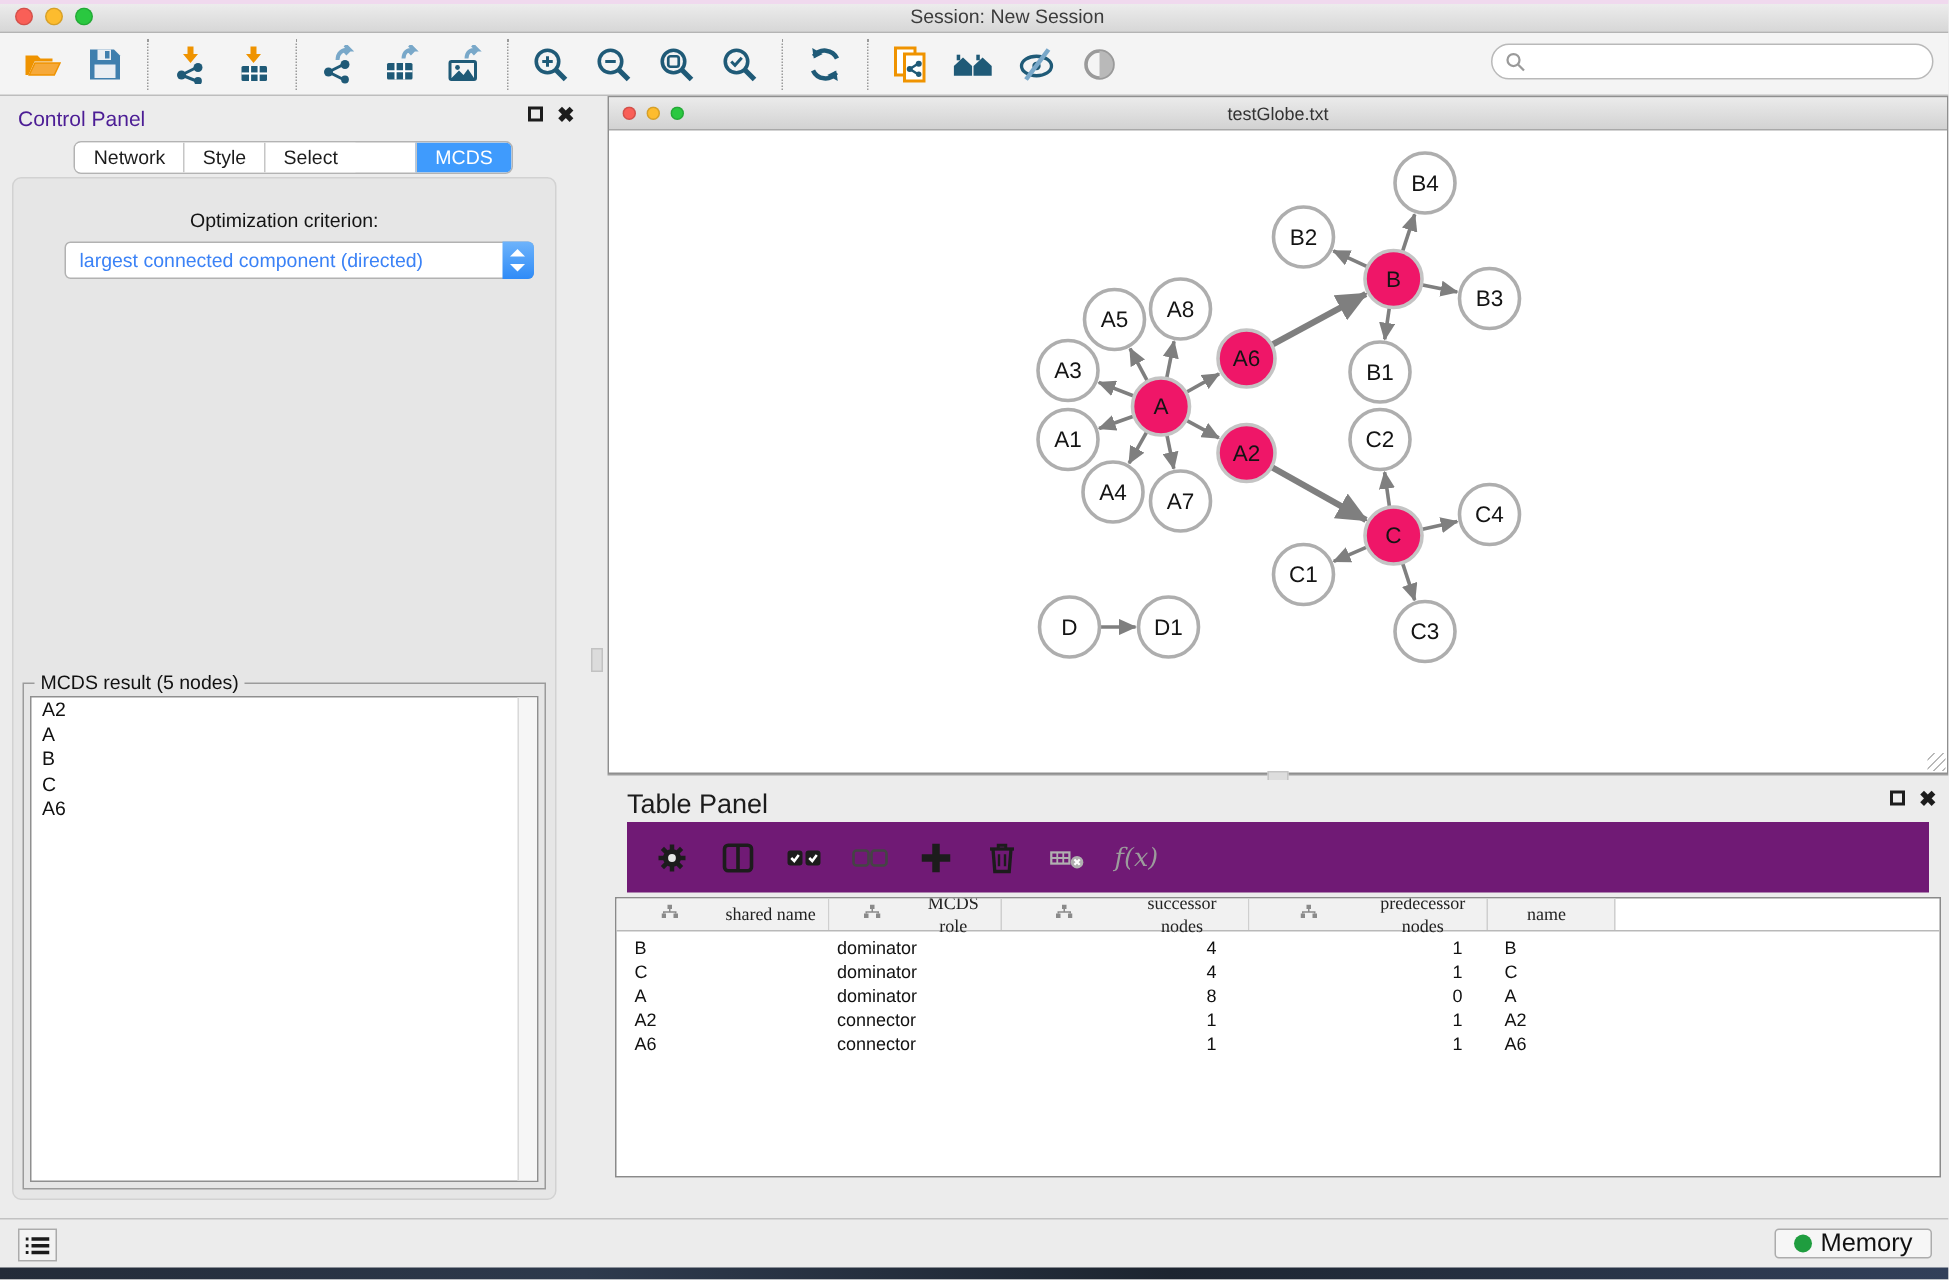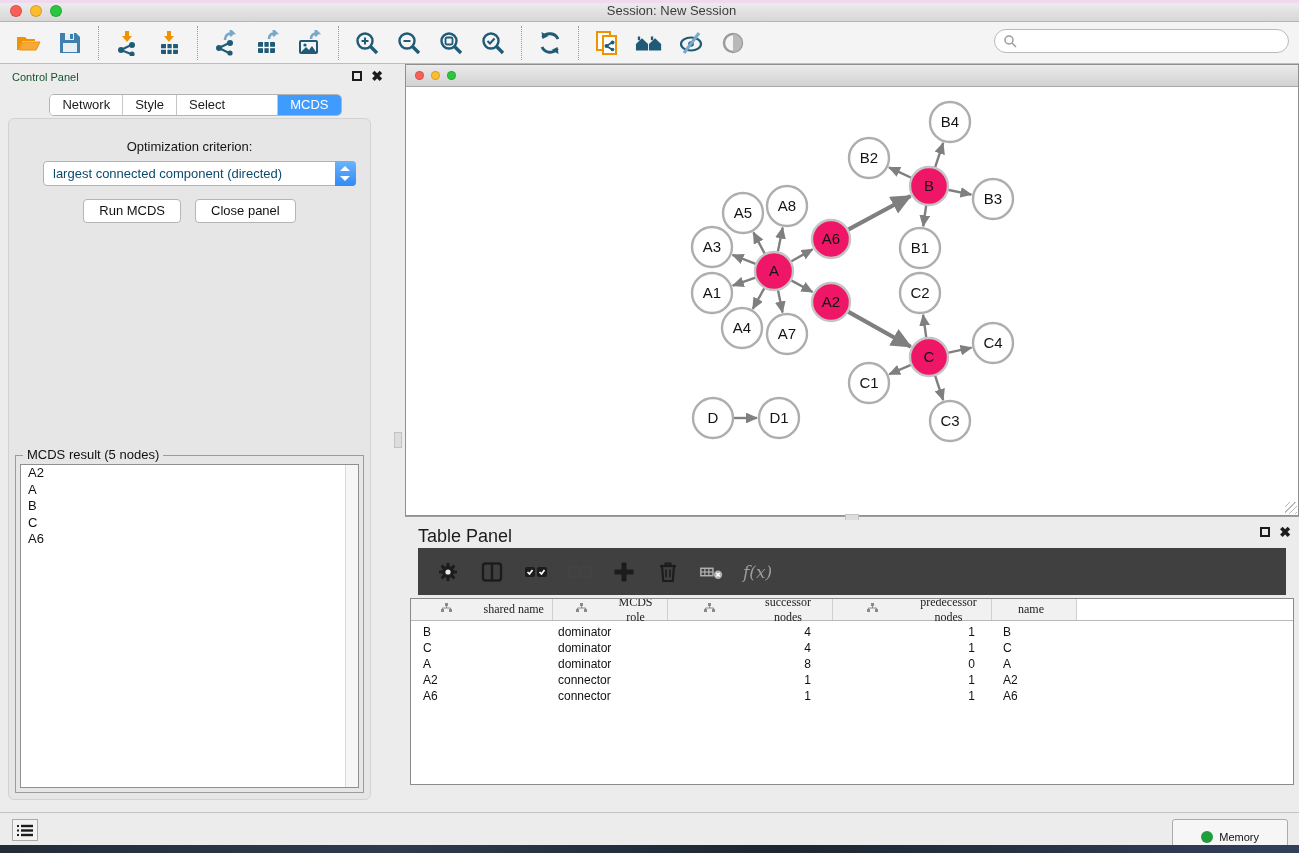--- a/index.html
+++ b/index.html
@@ -22,37 +22,37 @@
   .tb-sep { width:0; height:34px; border-left:1px dotted #9a9a9a; }
   .tb-btn { width:28px; height:28px; display:flex; align-items:center; justify-content:center; }
   .tb-btn svg { display:block; }
   .searchbox { position:absolute; right:10px; top:7px; width:295px; height:24px; background:#fff;
     border:1px solid #b9b9b9; border-radius:13px; display:flex; align-items:center; padding-left:8px; }
   .searchbox input { border:none; outline:none; background:transparent; flex:1; font-size:12px; padding-left:4px;}
 
   
   .control-panel { position:absolute; left:0; top:64px; width:391px; height:748px; background:#ececec; }
   .cp-header { position:absolute; left:0; top:0; right:0; height:28px; }
-  .cp-header .ptitle { position:absolute; left:12px; top:7px; font-size:11px; color:#14532d; }
+  .cp-header .ptitle { position:absolute; left:12px; top:7px; font-size:14px; color:#4c1d95; }
   .win-icons { position:absolute; right:8px; top:7px; display:flex; gap:9px; align-items:center; }
   .float-box { width:10px; height:10px; border:2px solid #1c1c1c; display:inline-block; }
   .close-x { font-size:14px; font-weight:bold; color:#1c1c1c; line-height:10px; }
 
   .seg { display:inline-flex; border:1px solid #b3b3b3; border-radius:5px; overflow:hidden; background:#fff; }
   .seg .tab { padding:2px 12px 3px; font-size:13px; color:#1c1c1c; border-left:1px solid #c6c6c6; background:#fff; }
   .seg .tab:first-child { border-left:none; }
   .seg .tab.selected { background:#3f9bfd; color:#fff;margin-left:40px; }
   .cp-tabs { position:absolute; top:30px; left:0; right:0; text-align:center; }
 
   .cp-content { position:absolute; left:8px; right:20px; top:54px; height:682px; background:#e6e6e6;
     border:1px solid #d2d2d2; border-radius:6px; }
   .opt-label { position:absolute; top:20px; left:0; right:0; text-align:center; font-size:13px; color:#141414; }
   .dropdown { position:absolute; left:34px; top:42px; width:313px; height:25px; background:#fff;
     border:1px solid #b2b2b2; border-radius:4px; display:flex; align-items:center; }
-  .dropdown .dval { flex:1; font-size:13px; padding-left:9px; color:#0c4a6e; white-space:nowrap; overflow:hidden; }
+  .dropdown .dval { flex:1; font-size:13px; padding-left:9px; color:#3b82f6; white-space:nowrap; overflow:hidden; }
   .dropdown .stepper { width:21px; height:25px; margin:-1px -1px -1px 0; background:linear-gradient(#6db3fb,#2f8bf7);
     border-radius:0 4px 4px 0; position:relative; }
   .stepper .up,.stepper .dn { position:absolute; left:5px; width:0; height:0; border-left:5px solid transparent; border-right:5px solid transparent; }
   .stepper .up { top:5px; border-bottom:5px solid #fff; }
   .stepper .dn { bottom:5px; border-top:5px solid #fff; }
   .cp-buttons { position:absolute; top:80px; left:0; right:0; display:flex; justify-content:center; gap:14px; }
   .btn { background:#fff; border:1px solid #b5b5b5; border-radius:4px; font-size:13px; color:#111;
     padding:3px 15px 4px; }
 
   .groupbox { position:absolute; left:6px; right:6px; top:336px; bottom:6px; border:1px solid #9b9b9b;padding-left:48px; }
@@ -78,21 +78,21 @@
     background:repeating-linear-gradient(135deg, transparent 0 3px, #b9b9b9 3px 4px); }
 
   
   .hsplit { position:absolute; left:405px; top:516px; width:894px; height:4px; background:#ececec; border-top:1px solid #9f9f9f; }
   .hsplit .handle { position:absolute; left:440px; top:-3px; width:14px; height:7px; background:#ddd; border:1px solid #c5c5c5; }
 
   
   .table-panel { position:absolute; left:405px; top:520px; width:894px; height:292px; background:#ececec; }
   .tp-header { position:absolute; left:0; top:0; right:0; height:26px; }
   .tp-header .ptitle { position:absolute; left:13px; top:6px; font-size:18px; color:#1c1c1c; }
-  .tp-toolbar { position:absolute; left:13px; right:13px; top:28px; height:47px; background:#404040;
+  .tp-toolbar { position:absolute; left:13px; right:13px; top:28px; height:47px; background:#701a75;
     display:flex; align-items:center; gap:18px; padding-left:17px; }
   .tp-toolbar .tb-btn { width:26px; height:26px; }
   .fx { font-family:"DejaVu Serif", serif; font-style:italic; font-size:17px; color:#9c9c9c; }
 
   .tp-table { position:absolute; left:5px; right:5px; top:78px; height:187px; background:#fff; border:1px solid #8a8a8a; overflow:hidden; }
   .thead { display:flex; height:22px; border-bottom:1px solid #b9b9b9;font-family:Liberation Serif, serif; }
   .th { background:#f1f1f1; border-right:1px solid #cfcfcf; display:flex; align-items:center; font-size:12px; color:#222; }
   .th svg { margin-left:6px; flex:0 0 auto; }
   .th span { flex:1; text-align:center; padding-right:6px; }
   .tbody { padding-top:3px; }
@@ -100,22 +100,22 @@
   .td { font-size:12px; color:#111; white-space:nowrap; overflow:hidden; }
   .td.left-name { padding-left:12px; } .td.left-role { padding-left:5px; }
   .td.right-succ { text-align:right; padding-right:22px; } .td.right-pred { text-align:right; padding-right:17px; }
   .td.left-n { padding-left:11px; }
   .tp-tabs { position:absolute; top:267px; left:0; right:0; text-align:center; }
 
   
   .statusbar { position:absolute; left:0; top:812px; width:1299px; height:33px; background:#ececec; border-top:1px solid #c2c2c2; }
   .list-btn { position:absolute; left:12px; top:6px; width:26px; height:22px; background:#f3f3f3; border:1px solid #ababab;
     display:flex; align-items:center; justify-content:center; }
-  .memory-btn { position:absolute; right:11px; top:6px; height:35px; background:#f6f6f6; border:1px solid #acacac;
-    border-radius:3px; display:flex; align-items:center; gap:6px; padding:0 28px; font-size:11px; color:#111; }
+  .memory-btn { position:absolute; right:11px; top:6px; height:20px; background:#f6f6f6; border:1px solid #acacac;
+    border-radius:3px; display:flex; align-items:center; gap:6px; padding:0 12px; font-size:17px; color:#111; }
   .memdot { width:12px; height:12px; border-radius:50%; background:#1f9d3f; }
   .desktop { position:absolute; left:0; top:845px; width:1299px; height:8px;
     background:linear-gradient(90deg,#232b38,#2e3a4d 30%,#1d2530 60%,#32405a); }
 
   svg text { font-family:"Liberation Sans", sans-serif; }
 </style>
 </head>
 <body>
 
 <div class="app">
@@ -313,24 +313,20 @@
         </span></div>
     <div class="cp-content">
       <div class="opt-label">Optimization criterion:</div>
       <div class="dropdown">
         <span class="dval">largest connected component (directed)</span>
         <span class="stepper">
             <span class="up"></span>
             <span class="dn"></span>
           </span>
       </div>
-      <div class="cp-buttons">
-        <button class="btn">Run MCDS</button>
-        <button class="btn">Close panel</button>
-      </div>
       <div class="groupbox">
         <span class="legend">MCDS result (5 nodes)</span>
         <div class="list">
           <div>
               <div class="item">A2</div>
               <div class="item">A</div>
               <div class="item">B</div>
               <div class="item">C</div>
               <div class="item">A6</div>
             </div>
@@ -342,20 +338,21 @@
 
   <div class="vdivider">
       <span class="handle"></span>
     </div>
 
   <div class="mdi">
     <div class="mdi-titlebar">
       <span class="tl red"></span>
       <span class="tl yel"></span>
       <span class="tl grn"></span>
+      <span class="title">testGlobe.txt</span>
     </div>
     <svg class="canvas" viewBox="0 0 890 426" width="890" height="426">
       <defs>
         <marker id="arrow" markerWidth="5" markerHeight="4.5" refX="4.6" refY="2.25" orient="auto">
           <path d="M0,0 L5,2.25 L0,4.5 Z" fill="#7f7f7f"></path>
         </marker>
       </defs>
       <g id="edges">
           <line x1="358.04383184744285" y1="166.24329829521568" x2="346.3702999661188" y2="144.4024967108029" stroke="#7f7f7f" stroke-width="2.4" marker-end="url(#arrow)"></line>
           <line x1="370.7262065676255" y1="164.36896716187252" x2="375.68544502695994" y2="139.57277486520024" stroke="#7f7f7f" stroke-width="2.4" marker-end="url(#arrow)"></line>

